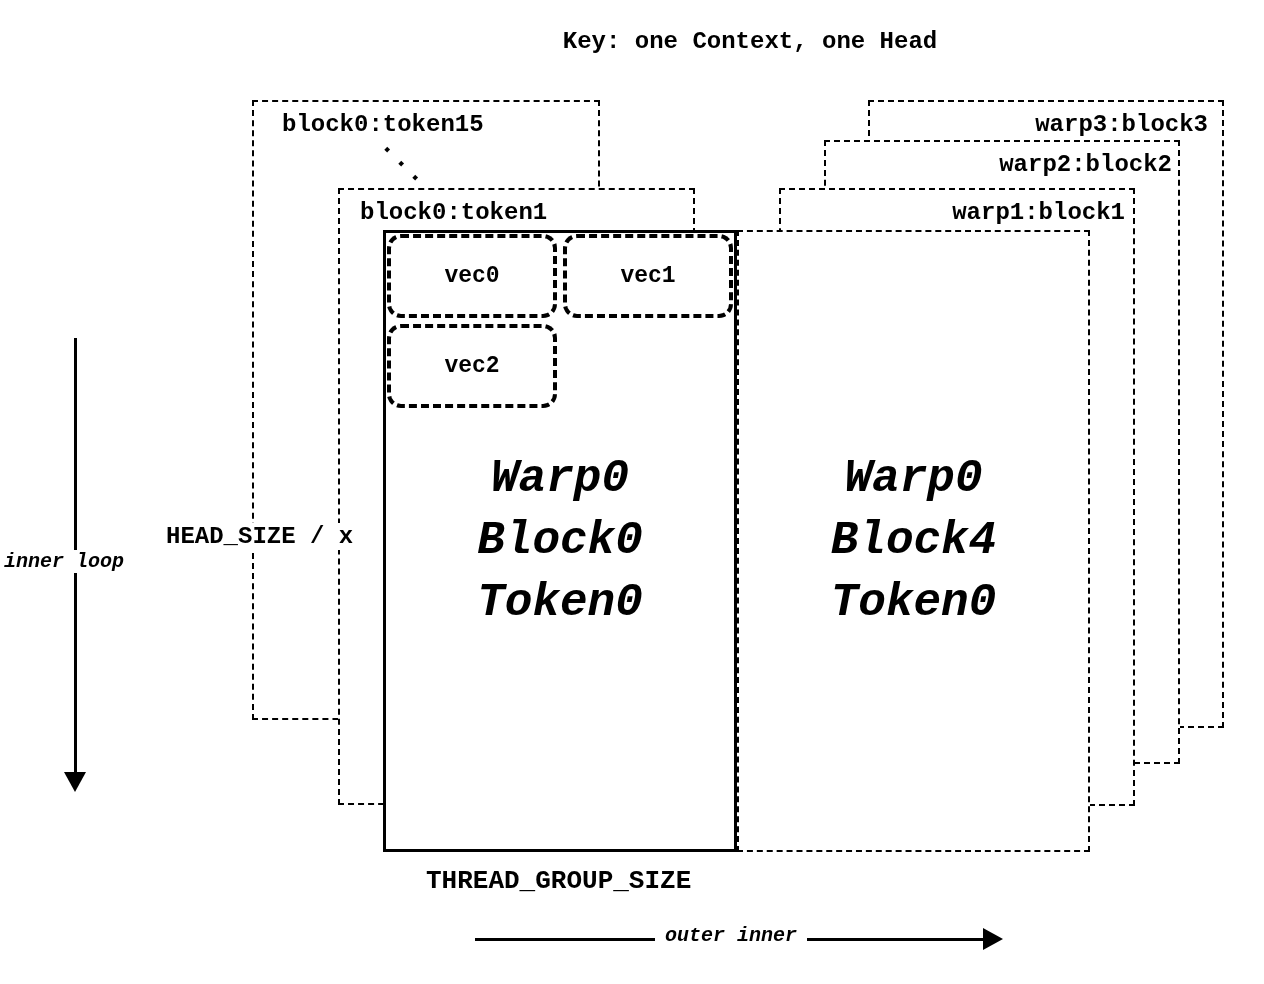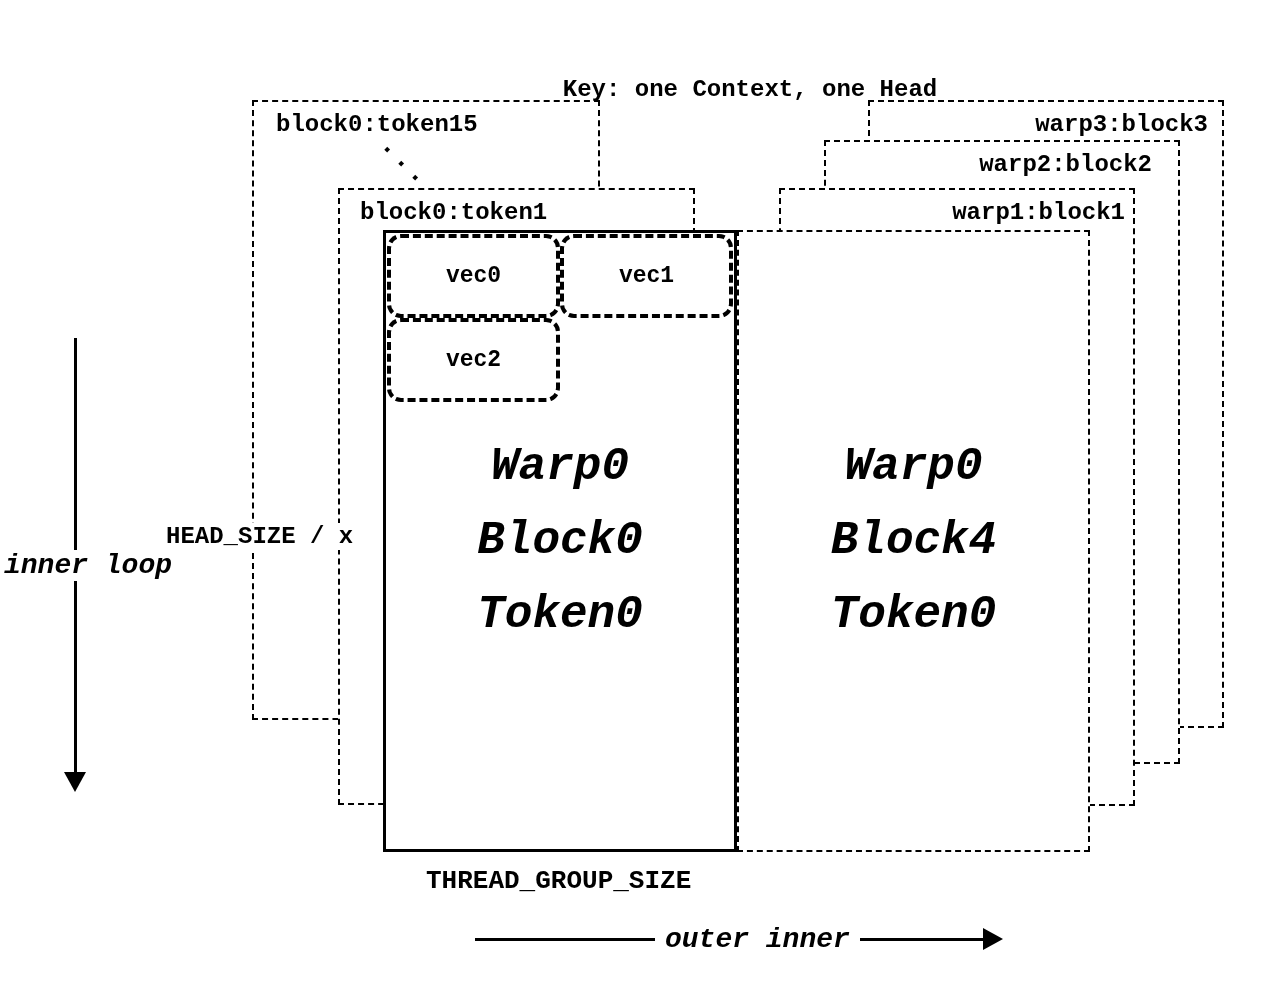--- a/index.html
+++ b/index.html
@@ -4,21 +4,20 @@
 <style>
   * { box-sizing: border-box; }
   html, body { margin: 0; padding: 0; background: #ffffff; }
   body { font-family: "Liberation Mono", monospace; color: #000; }
   .canvas { position: relative; width: 1264px; height: 984px; background: #fff; overflow: hidden; }
 
   .title {
     position: absolute; left: 440px; top: 28px; width: 620px;
     text-align: center; font-weight: bold; font-size: 24px; white-space: nowrap;
     z-index: 9;
-    margin-top: 48px;
   }
 
   .backbox {
     position: absolute; border: 2px dashed #000; background: #fff;
   }
   .boxlabel {
     position: absolute; top: 9px; font-weight: bold; font-size: 24px; white-space: nowrap;
   }
 
   .ellipsis {
@@ -31,43 +30,43 @@
     position: absolute; left: 383px; top: 230px; width: 354px; height: 622px;
     border: 3px solid #000; background: #fff; z-index: 5;
   }
   .frontR {
     position: absolute; left: 737px; top: 230px; width: 353px; height: 622px;
     border: 2px dashed #000; background: #fff; z-index: 4;
   }
 
   .centerText {
     position: absolute; inset: 0; display: flex; flex-direction: column;
-    align-items: center; justify-content: center; gap: 26px;
+    align-items: center; justify-content: center; gap: 14px;
     font-weight: bold; font-style: italic; font-size: 46px; line-height: 1.05;
     pointer-events: none;
   }
 
   .vecgrid {
     position: absolute; left: 1px; right: 1px;
-    display: grid; grid-template-columns: 1fr 1fr;
+    display: grid; grid-template-columns: 1fr 1fr; gap: 6px;
   }
   .vecgrid.top { top: 1px; }
   .vecgrid.bottom { bottom: 1px; }
   .vec {
     height: 84px; border: 4px dashed #000; border-radius: 14px;
     display: flex; align-items: center; justify-content: center;
     font-weight: bold; font-size: 23px; background: transparent;
   }
 
   .sideLabel {
     position: absolute; font-weight: bold; font-size: 24px; white-space: nowrap;
     background: #fff; padding: 0 3px; z-index: 6;
   }
   .loopLabel {
-    position: absolute; font-weight: bold; font-style: italic; font-size: 28px;
+    position: absolute; font-weight: bold; font-style: italic; font-size: 20px;
     white-space: nowrap; z-index: 8; background: #fff;
   }
   .bottomLabel {
     position: absolute; left: 426px; top: 866px; font-weight: bold; font-size: 26px;
     white-space: nowrap; z-index: 6; text-align: center;
   }
 
   .vline { position: absolute; left: 74px; top: 338px; height: 436px; width: 0;
     border-left: 3px solid #000; z-index: 7; }
   .arrowDown { position: absolute; left: 64px; top: 772px; width: 0; height: 0;
@@ -80,33 +79,33 @@
     border-left: 20px solid #000; z-index: 7; }
 </style>
 </head>
 <body>
 
 <div class="canvas">
 
   <div class="title">Key: one Context, one Head</div>
 
   <div class="backbox" style="left:252px; top:100px; width:348px; height:620px; z-index:1">
-    <div class="boxlabel" style="left:22px">block0:token15</div>
+    <div class="boxlabel" style="left:28px">block0:token15</div>
   </div>
   <div class="backbox" style="left:338px; top:188px; width:357px; height:617px; z-index:2">
     <div class="boxlabel" style="left:20px">block0:token1</div>
   </div>
 
   <div class="ellipsis">···</div>
 
   <div class="backbox" style="left:868px; top:100px; width:356px; height:628px; z-index:1">
     <div class="boxlabel" style="right:14px">warp3:block3</div>
   </div>
   <div class="backbox" style="left:824px; top:140px; width:356px; height:624px; z-index:2">
-    <div class="boxlabel" style="right:26px">warp2:block2</div>
+    <div class="boxlabel" style="right:6px">warp2:block2</div>
   </div>
   <div class="backbox" style="left:779px; top:188px; width:356px; height:618px; z-index:3">
     <div class="boxlabel" style="right:8px">warp1:block1</div>
   </div>
 
   <div class="frontR">
     <div class="centerText">
       <div>Warp0</div>
       <div>Block4</div>
       <div>Token0</div>

